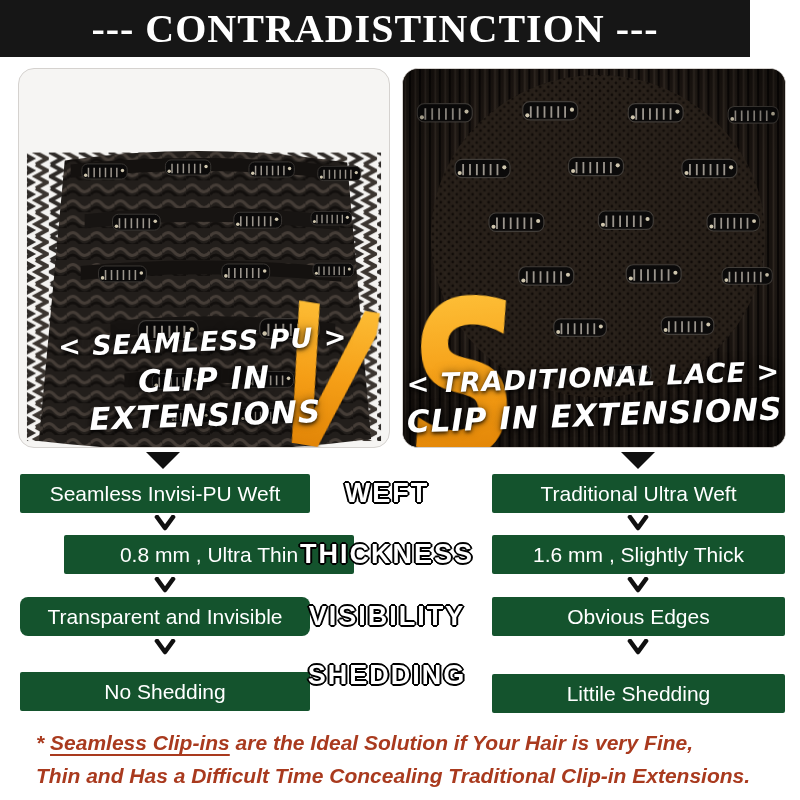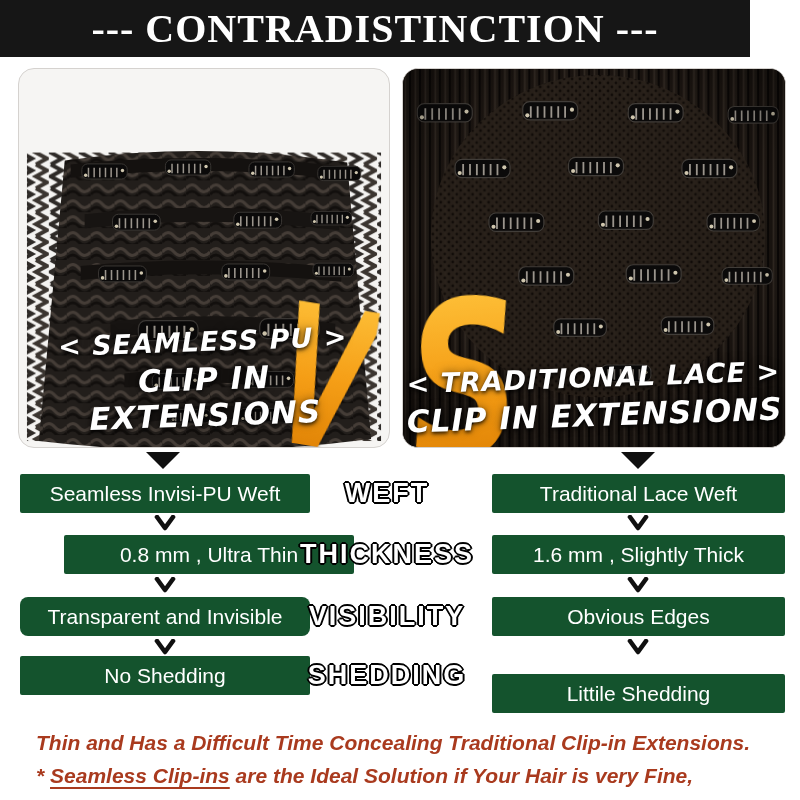--- a/index.html
+++ b/index.html
@@ -171,21 +171,21 @@
       <div class="l1">&lt; TRADITIONAL LACE &gt;</div>
       <div class="l2">CLIP IN EXTENSIONS</div>
     </div>
   </div>
 
   <div class="tri" style="left:146px;top:452px;"></div>
   <div class="tri" style="left:621px;top:452px;"></div>
 
   <div class="cmp-box cmp-left" style="top:474px;">Seamless Invisi-PU Weft</div>
   <div class="cmp-attr" style="top:474px;">WEFT</div>
-  <div class="cmp-box cmp-right" style="top:474px;">Traditional Lace Weft</div>
+  <div class="cmp-box cmp-right" style="top:474px;">Traditional Ultra Weft</div>
 
   <svg class="chev" style="left:154px;top:515px;" viewBox="0 0 22 16">
     <path d="M3 2 L11 13 L19 2" fill="none" stroke="#101010" stroke-width="4.6" stroke-linecap="round" stroke-linejoin="round"></path>
   </svg>
   <svg class="chev" style="left:627px;top:515px;" viewBox="0 0 22 16">
     <path d="M3 2 L11 13 L19 2" fill="none" stroke="#101010" stroke-width="4.6" stroke-linecap="round" stroke-linejoin="round"></path>
   </svg>
 
   <div class="cmp-box cmp-left" style="top:535px;margin-left:44px;">0.8 mm , Ultra Thin</div>
   <div class="cmp-attr" style="top:535px;">THICKNESS</div>
@@ -202,22 +202,22 @@
   <div class="cmp-attr" style="top:597px;">VISIBILITY</div>
   <div class="cmp-box cmp-right" style="top:597px;">Obvious Edges</div>
 
   <svg class="chev" style="left:154px;top:639px;" viewBox="0 0 22 16">
     <path d="M3 2 L11 13 L19 2" fill="none" stroke="#101010" stroke-width="4.6" stroke-linecap="round" stroke-linejoin="round"></path>
   </svg>
   <svg class="chev" style="left:627px;top:639px;" viewBox="0 0 22 16">
     <path d="M3 2 L11 13 L19 2" fill="none" stroke="#101010" stroke-width="4.6" stroke-linecap="round" stroke-linejoin="round"></path>
   </svg>
 
-  <div class="cmp-box cmp-left" style="top:656px;">No Shedding</div>
+  <div class="cmp-box cmp-left" style="top:672px;">No Shedding</div>
   <div class="cmp-attr" style="top:656px;">SHEDDING</div>
   <div class="cmp-box cmp-right" style="top:674px;">Littile Shedding</div>
 
   <div class="footnote">
+    <div class="fn-line"><span>* </span><span class="fn-hl">Seamless Clip-ins</span><span> are the Ideal Solution if Your Hair is very Fine,</span></div>
     <div class="fn-line">Thin and Has a Difficult Time Concealing Traditional Clip-in Extensions.</div>
-    <div class="fn-line"><span>* </span><span class="fn-hl">Seamless Clip-ins</span><span> are the Ideal Solution if Your Hair is very Fine,</span></div>
   </div>
 
 </div>
 
 </body></html>

